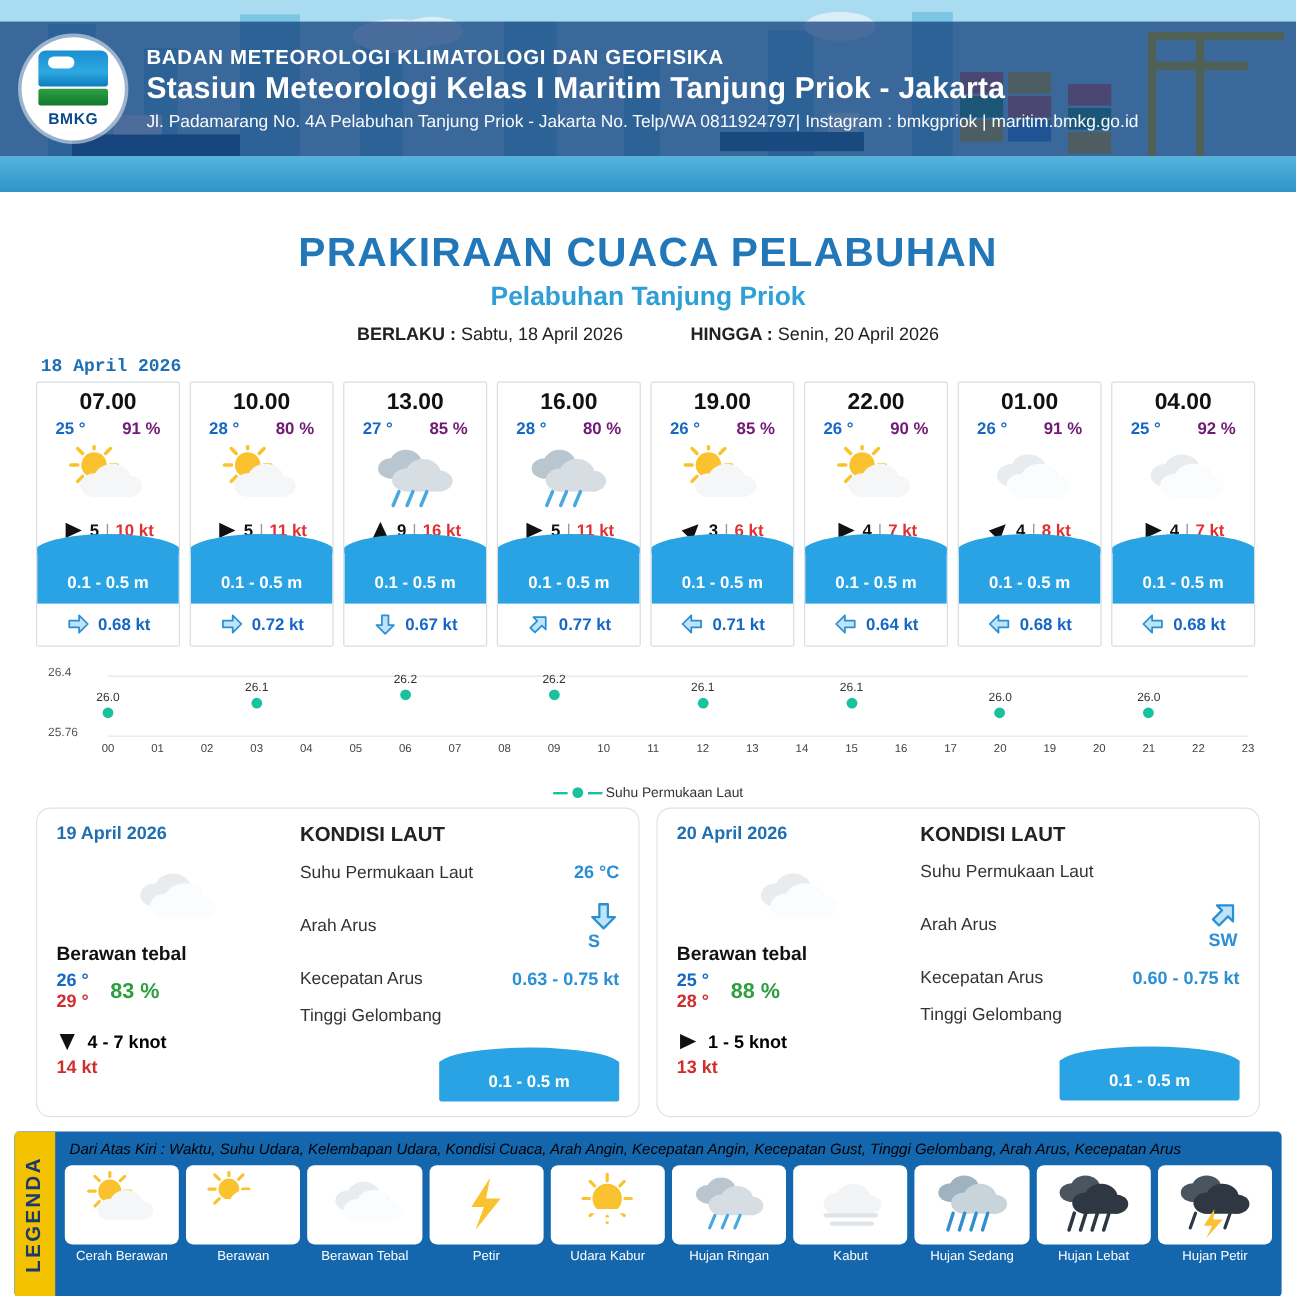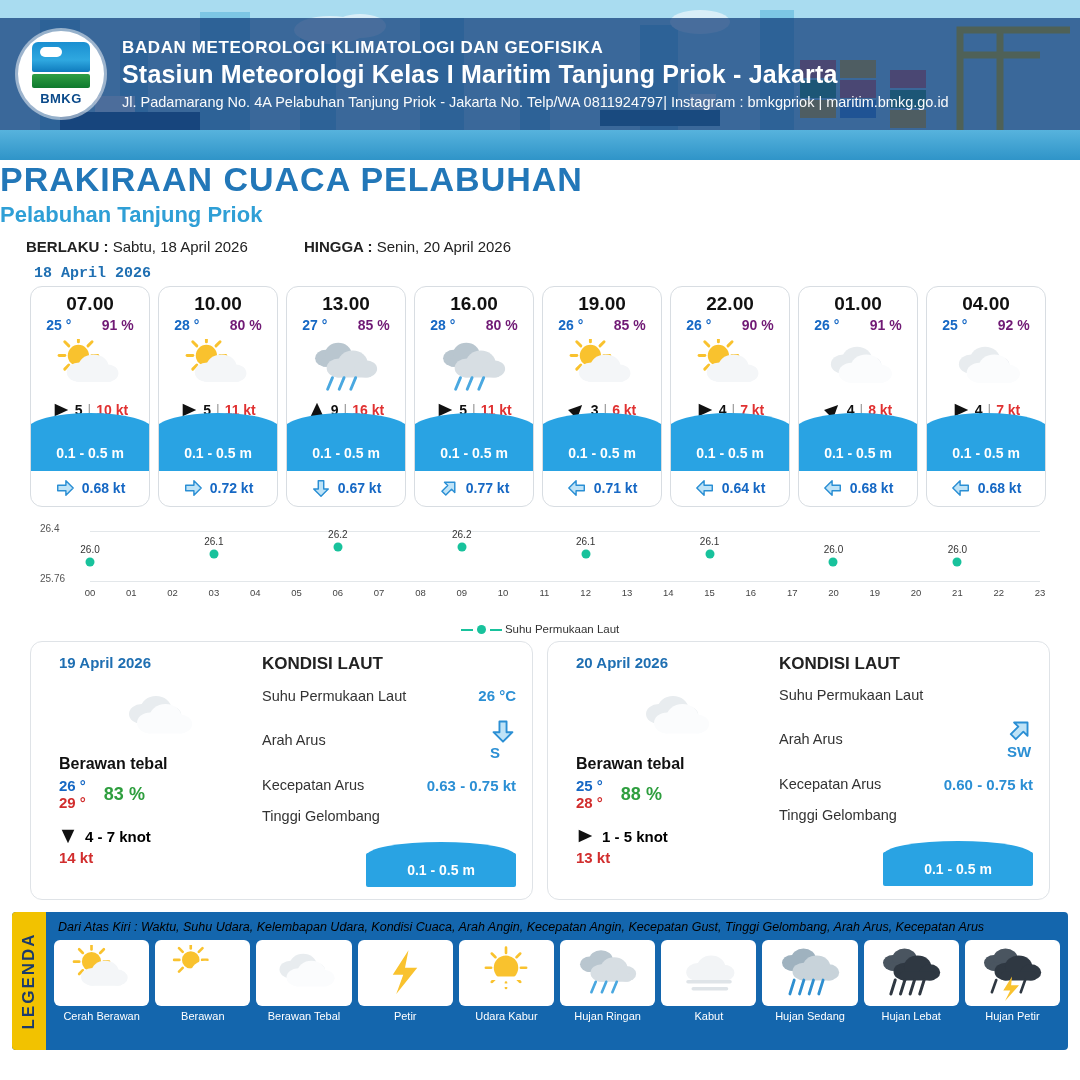--- a/index.html
+++ b/index.html
@@ -44,34 +44,34 @@
   .hdr-text { margin-left: 18px; color:#fff; }
   .hdr-line1 { font-size: 17px; font-weight: bold; letter-spacing: .6px; }
   .hdr-line2 { font-size: 25px; font-weight: bold; margin-top: 2px; letter-spacing:.2px;}
   .hdr-line3 { font-size: 14.5px; margin-top: 5px; opacity:.97; }
   .hdr-bottom {
     position:absolute; left:0; right:0; bottom:0; height:30px;
     background: linear-gradient(180deg,#57b3dd,#2f94c8);
   }
 
   
-  .title-wrap { padding-top: 0; }
+  .title-wrap { text-align:center; padding-top: 0; margin-top: 32px; }
   .title-main { font-size: 34px; font-weight: bold; color:#2277b8; letter-spacing:1px; }
   .title-sub { font-size: 22px; font-weight: bold; color:#2f9fd6; margin-top: 3px; }
   .valid-row { margin-top:10px; font-size:15px; color:#222; }
   .valid-row span.lbl { font-weight:bold; }
   .valid-row .grp { display:inline-block; margin: 0 26px; }
 
   
   .date-label { color:#1f6fb2; font-weight:bold; font-size:15px; margin: 10px 0 4px 34px; font-family: Liberation Mono, monospace; }
 
   
   .cards { display:flex; gap:8px; padding: 0 30px; }
   .card {
-    width: 120px; border:1px solid #d8dde2; border-radius:12px; overflow:hidden;
+    width: 120px; border:1px solid #d8dde2; border-radius:2px; overflow:hidden;
     background:#fff; display:flex; flex-direction:column;
   }
   .c-time { text-align:center; font-size:19px; font-weight:bold; color:#111; padding:6px 0 2px; }
   .c-th { display:flex; justify-content:space-around; font-size:14px; font-weight:bold; padding-bottom:4px;}
   .c-temp { color:#1668c4; }
   .c-hum { color:#701a75; }
   .c-icon { height:62px; display:flex; align-items:center; justify-content:center; }
   .c-wind { display:flex; align-items:center; justify-content:center; gap:5px; font-size:14px; font-weight:bold; padding:2px 0 6px;}
   .c-wind .ws { color:#111; }
   .c-wind .bar { color:#999; font-weight:normal;}
@@ -98,21 +98,21 @@
   .ptlab { position:absolute; font-size:10px; color:#333; transform:translate(-50%,-100%); white-space:nowrap;}
   .xaxis { position:absolute; left:60px; right:10px; top:62px; height:18px; }
   .xtick { position:absolute; font-size:9.5px; color:#444; transform:translateX(-50%); top:2px;}
   .legend-row { text-align:center; font-size:11.5px; color:#333; margin-top:4px; }
   .legend-dot { display:inline-block; width:9px;height:9px;border-radius:50%;background:#18c29c; vertical-align:middle; margin:0 4px;}
   .legend-dash { display:inline-block; width:12px; height:2px; background:#18c29c; vertical-align:middle;}
 
   
   .panels { display:flex; gap:14px; padding: 6px 30px 0; }
   .panel { flex:1; border:1px solid #dfe3e7; border-radius:12px; padding:12px 16px; display:flex; background:#fff; min-height:248px;}
-  .p-left { width: 42%; margin-left: 12px; }
+  .p-left { width: 42%; }
   .p-date { color:#1f6fb2; font-weight:bold; font-size:15px; }
   .p-icon { height:62px; display:flex; align-items:center; justify-content:center; margin-top:16px;}
   .p-cond { font-size:16px; font-weight:bold; color:#111; margin-top:6px; }
   .p-temps { margin-top:4px; display:flex; align-items:center; gap:18px;}
   .p-t1 { color:#1668c4; font-weight:bold; font-size:15px;}
   .p-t2 { color:#d12d2d; font-weight:bold; font-size:15px;}
   .p-hum { color:#2e9e3e; font-weight:bold; font-size:18px; }
   .p-wind { margin-top:16px; display:flex; align-items:center; gap:8px; font-size:15px; font-weight:bold;}
   .p-gust { color:#d12d2d; font-weight:bold; font-size:15px; margin-top:4px;}
   .p-right { flex:1; padding-left:6px; }

